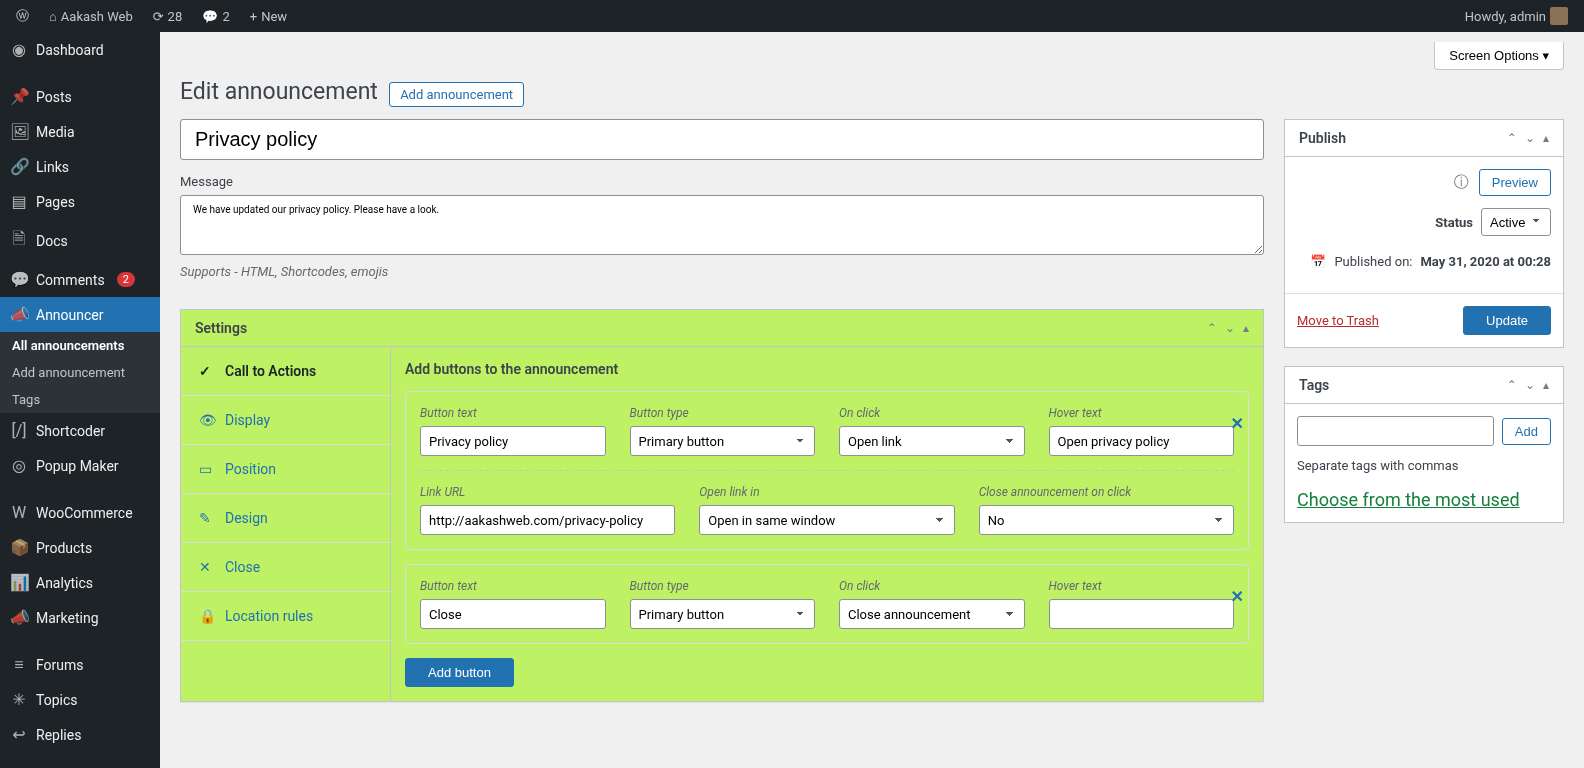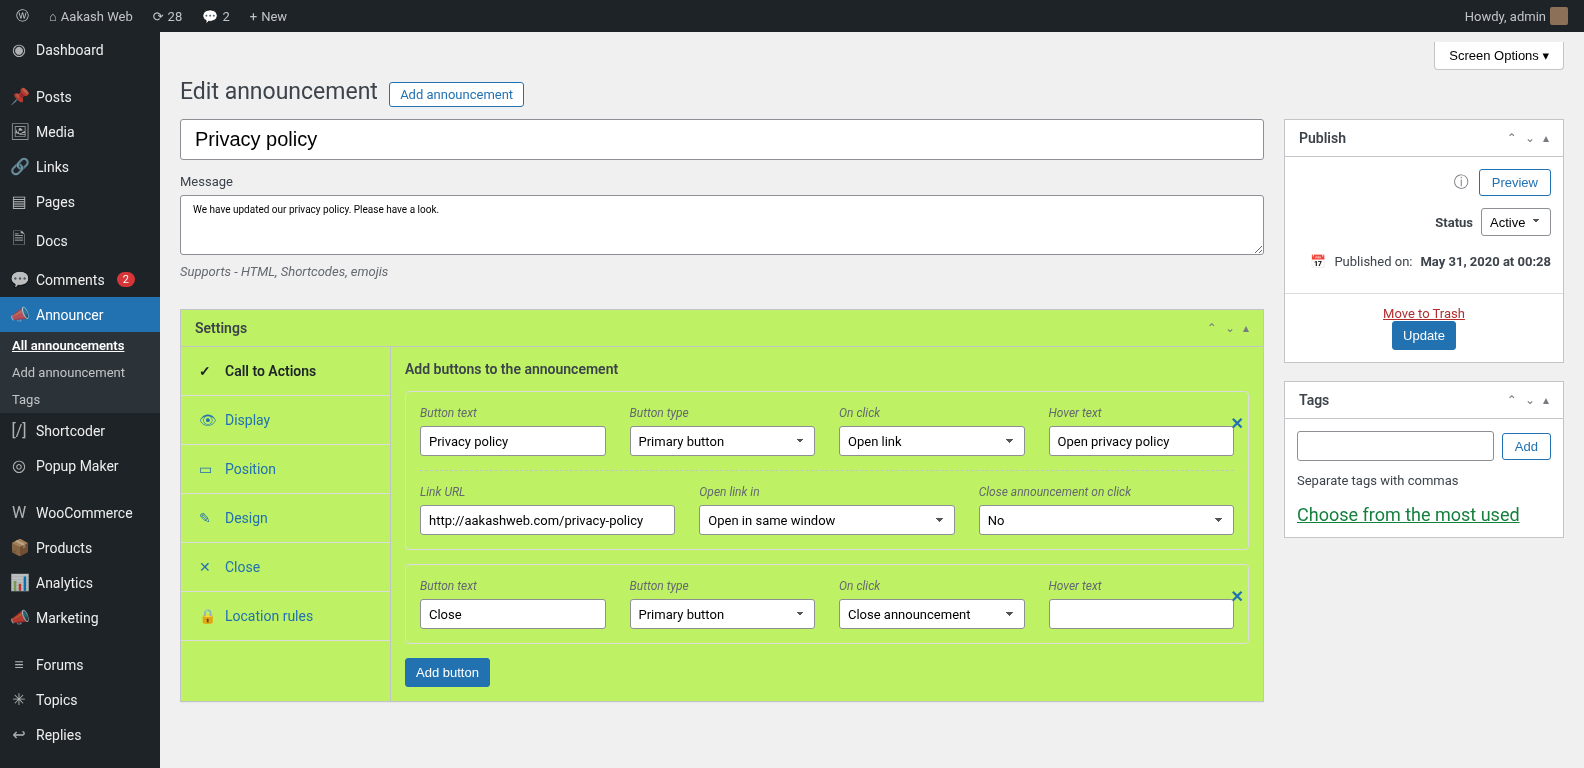--- a/index.html
+++ b/index.html
@@ -8,21 +8,21 @@
 .topbar-left, .topbar-right { display: flex; align-items: center; gap: 4px; }
 .topbar-item { display: flex; align-items: center; gap: 4px; padding: 0 8px; height: 32px; cursor: pointer; font-size: 13px; }
 .avatar { width: 18px; height: 18px; background: #8c7158; border-radius: 2px; }
 .layout { display: flex; min-height: calc(100vh - 32px); }
 .sidebar { width: 160px; background: #1d2327; color: #c3c4c7; flex-shrink: 0; }
 .sidebar-item { display: flex; align-items: center; gap: 8px; padding: 8px 10px; font-size: 14px; cursor: pointer; color: #eee; }
 .sidebar-item.active { background: #2271b1; color: #fff; position: relative; }
 .sidebar-item.active::after { content: ""; position: absolute; right: -8px; top: 50%; transform: translateY(-50%); border: 8px solid transparent; border-right-color: #f0f0f1; }
 .sidebar-sub { background: #2c3338; }
 .sidebar-sub-item { padding: 6px 12px; font-size: 13px; color: #c3c4c7; cursor: pointer; }
-.sidebar-sub-item.current { color: #fff; font-weight: 600; text-decoration: underline; }
+.sidebar-sub-item.current { color: #fff; font-weight: 600; }
 .badge { background: #d63638; color: #fff; border-radius: 10px; font-size: 11px; padding: 1px 6px; margin-left: 4px; }
 .si-icon { width: 18px; text-align: center; font-size: 16px; opacity: 0.7; }
 .main { flex: 1; padding: 10px 20px 40px 20px; }
 .screen-options { text-align: right; margin-bottom: 8px; }
 .screen-options button { background: #fff; border: 1px solid #c3c4c7; border-top: none; padding: 6px 14px; font-size: 13px; cursor: pointer; border-radius: 0 0 4px 4px; }
 h1.heading { font-size: 23px; font-weight: 400; display: inline-block; margin-right: 8px; }
 .page-title-action { border: 1px solid #2271b1; color: #2271b1; background: #fff; padding: 4px 10px; font-size: 13px; border-radius: 3px; text-decoration: none; cursor: pointer; }
 .columns { display: flex; gap: 20px; margin-top: 14px; align-items: flex-start; }
 .col-left { flex: 1; }
 .col-right { width: 280px; flex-shrink: 0; }
@@ -43,27 +43,27 @@
 .settings-content { flex: 1; padding: 14px; }
 .settings-content h3 { font-size: 14px; font-weight: 600; margin-bottom: 14px; }
 .button-card { border: 1px solid #dcdcde; border-radius: 4px; padding: 14px; margin-bottom: 14px; position: relative; }
 .field-row { display: flex; gap: 24px; }
 .field { flex: 1; }
 .field label { font-size: 12px; font-style: italic; color: #646970; display: block; margin-bottom: 6px; }
 .field input, .field select { width: 100%; padding: 5px 8px; border: 1px solid #8c8f94; border-radius: 3px; font-size: 13px; background: #fff; font-family: inherit; height: 30px; }
 .field select { appearance: none; -webkit-appearance: none; background-image: linear-gradient(45deg, transparent 50%, #555 50%), linear-gradient(135deg, #555 50%, transparent 50%); background-position: calc(100% - 14px) 12px, calc(100% - 10px) 12px; background-size: 4px 4px; background-repeat: no-repeat; }
 .remove-btn { position: absolute; top: 22px; right: 4px; color: #2271b1; font-size: 16px; font-weight: bold; cursor: pointer; }
 .divider-dash { border-top: 1px dashed #c3c4c7; margin: 14px 0; }
-.btn-primary { background: #2271b1; color: #fff; border: 1px solid #2271b1; padding: 6px 10px; border-radius: 3px; font-size: 13px; cursor: pointer; }
+.btn-primary { background: #2271b1; color: #fff; border: 1px solid #2271b1; padding: 6px 22px; border-radius: 3px; font-size: 13px; cursor: pointer; }
 .btn-secondary { background: #fff; color: #2271b1; border: 1px solid #2271b1; padding: 5px 12px; border-radius: 3px; font-size: 13px; cursor: pointer; }
 .metabox { background: #fff; border: 1px solid #c3c4c7; margin-bottom: 18px; }
 .metabox-body { padding: 12px; }
 .meta-row { display: flex; align-items: center; gap: 8px; margin-bottom: 12px; font-size: 13px; justify-content: flex-end; }
 .meta-row select { padding: 3px 24px 3px 8px; border: 1px solid #8c8f94; border-radius: 3px; font-size: 13px; appearance: none; background-image: linear-gradient(45deg, transparent 50%, #555 50%), linear-gradient(135deg, #555 50%, transparent 50%); background-position: calc(100% - 14px) 10px, calc(100% - 10px) 10px; background-size: 4px 4px; background-repeat: no-repeat; background-color: #fff; height: 28px; }
-.meta-actions { display: flex; justify-content: space-between; align-items: center; border-top: 1px solid #dcdcde; padding: 12px; flex-direction: column; }
+.meta-actions { display: flex; justify-content: space-between; align-items: center; border-top: 1px solid #dcdcde; padding: 12px; }
 .trash-link { color: #b32d2e; text-decoration: underline; cursor: pointer; font-size: 13px; }
 .meta-link { color: #15803d; text-decoration: underline; font-size: 18px; cursor: pointer; }
 .preview-row { text-align: right; padding: 12px; display: flex; justify-content: flex-end; align-items: center; gap: 10px; }
 .info-icon { color: #787c82; font-size: 15px; }
 .tag-input { flex: 1; padding: 4px 6px; border: 1px solid #8c8f94; border-radius: 3px; height: 30px; }
 </style>
 </head>
 <body>
 
 <div class="topbar">

